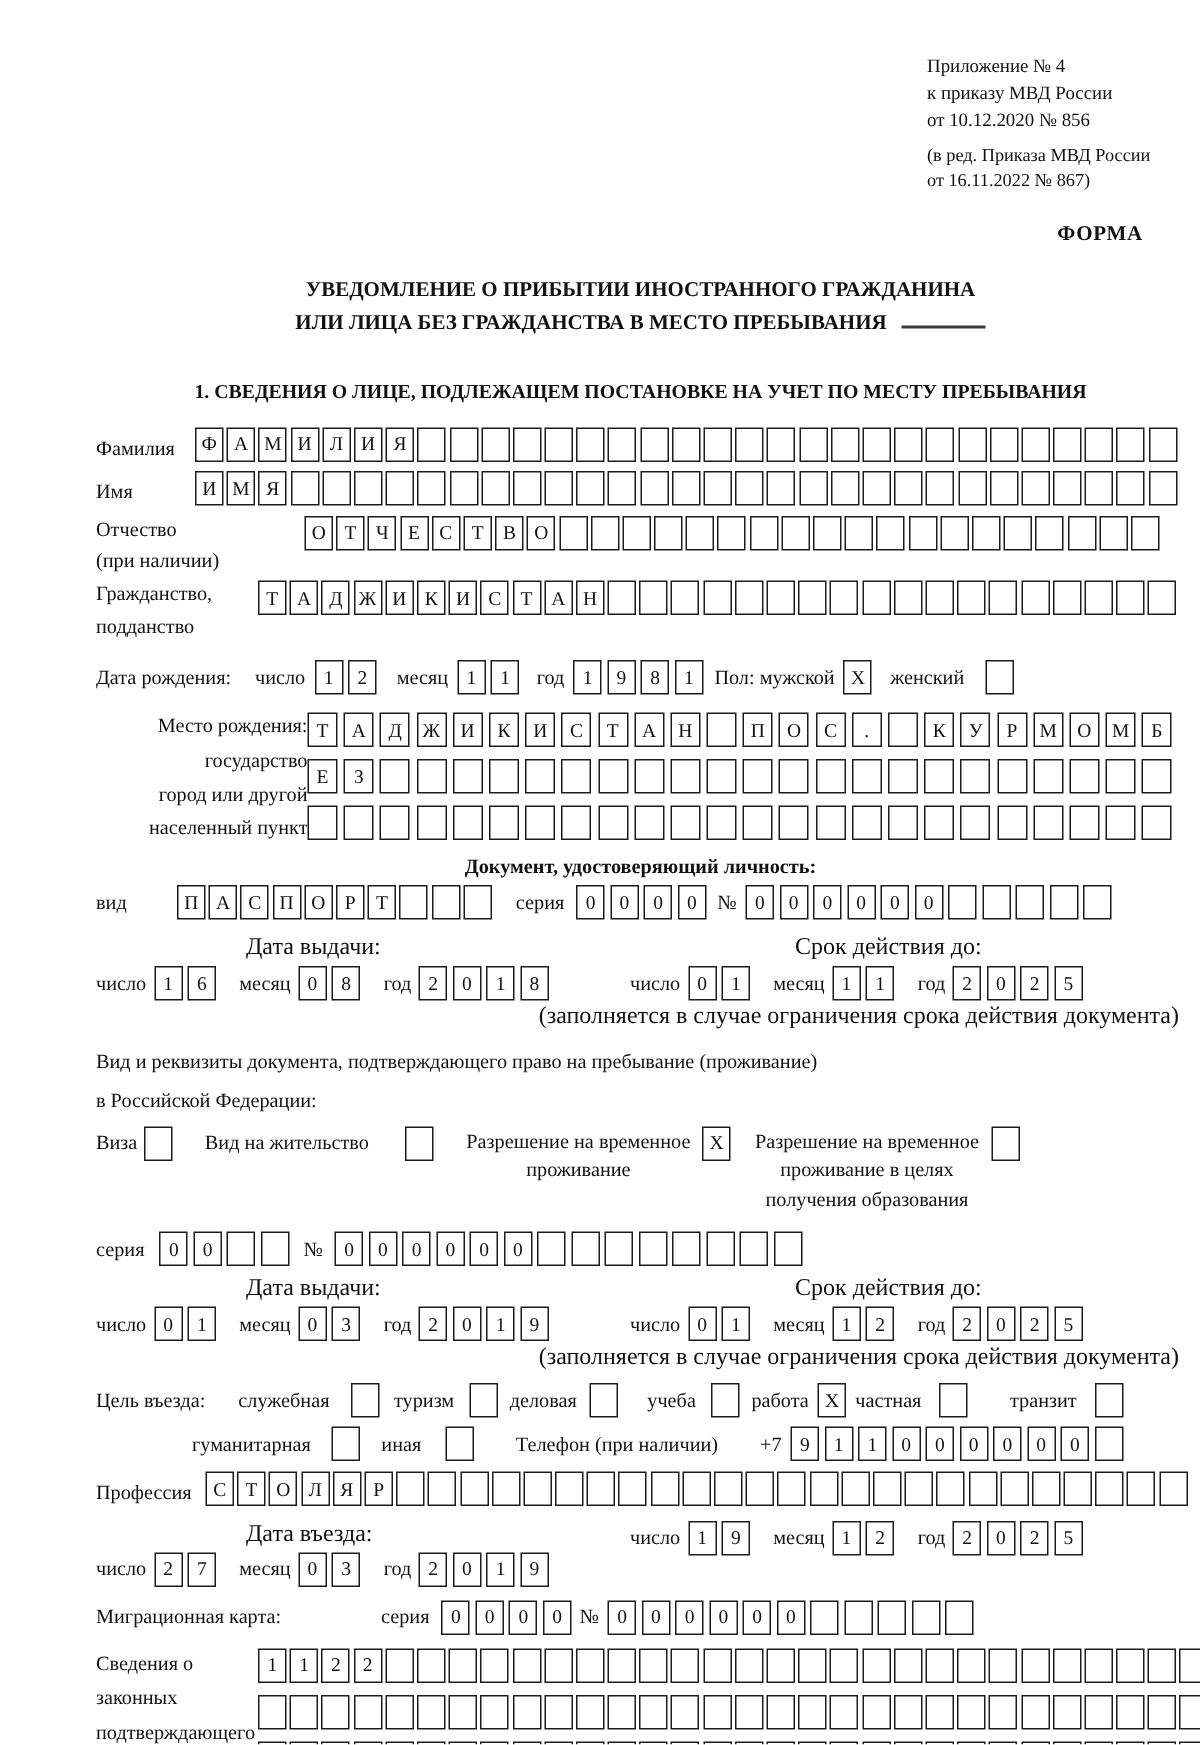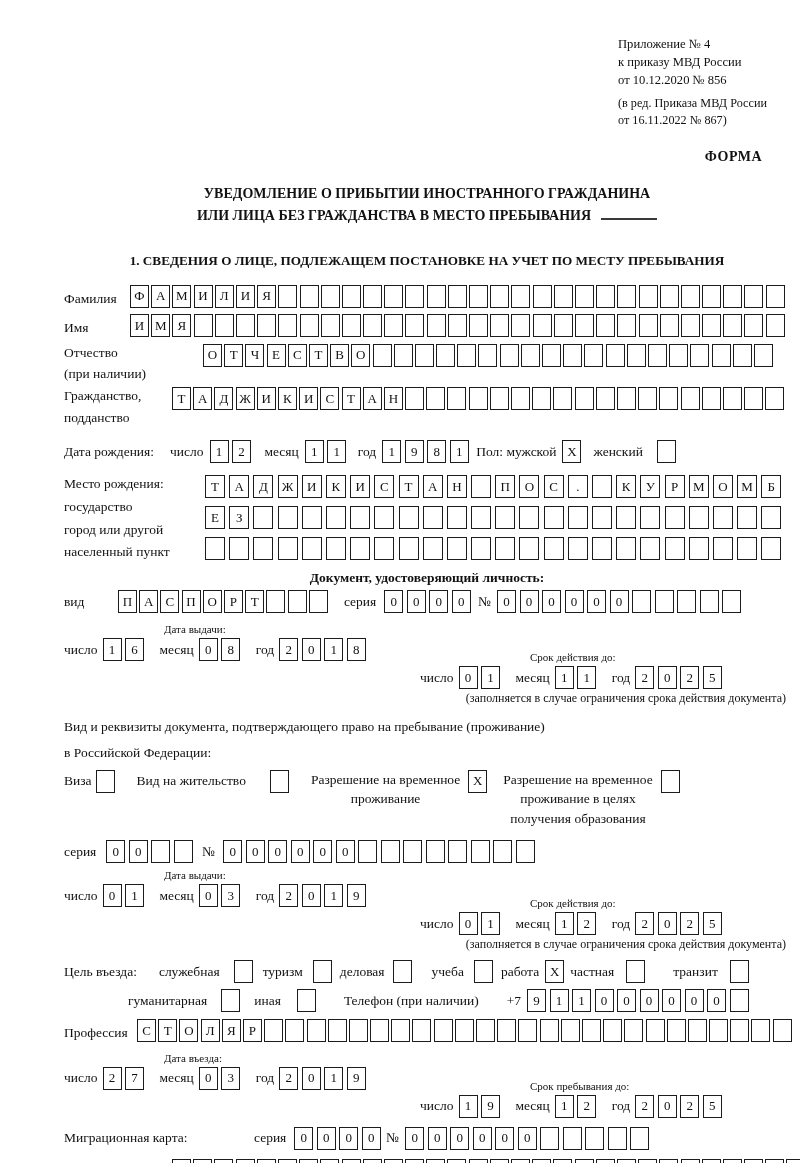--- a/index.html
+++ b/index.html
@@ -32,25 +32,25 @@
   .spread .cell { width:20px; margin-right:4.2px; }
   .numcells .cell { margin-right:3.5px; }
   .checkbox {
     width:19px; height:23px; flex:0 0 auto;
     border:1.5px solid #1c1c1c;
     display:inline-flex; align-items:center; justify-content:center;
     font-size:13px; background:#fff;
   }
   .stackrows > .cells { margin-bottom:8px; }
   .center-b { text-align:center; font-weight:bold; font-size:13.5px; }
-  .note { font-size:12px; text-align:right; padding-right:4px; margin-top:2px; }
+  .note { font-size:16px; text-align:right; padding-right:4px; margin-top:2px; }
   .date-split { display:flex; margin-top:10px; }
   .date-col-l { width:356px; flex:0 0 auto; }
-  .date-col-r { flex:1 1 auto;margin-top:28px; }
-  .date-head { font-size:11px; margin-bottom:3px; }
+  .date-col-r { flex:1 1 auto; }
+  .date-head { font-size:16px; margin-bottom:3px; }
   .dhl { margin-left:100px; }
   .dhr { margin-left:110px; }
   .dategroup { display:flex; align-items:center; }
   .dategroup .t { margin-right:5px; }
   .dategroup .t2 { margin:0 5px 0 12px; }
   .opt { display:flex; align-items:flex-start; }
   .opt .optlbl { text-align:center; line-height:1.45; }
   .opt .checkbox { margin-left:8px; }
   .mr { margin-right:6px; }
 </style>
@@ -244,21 +244,21 @@
           <span class="cell">9</span>
           <span class="cell">8</span>
           <span class="cell">1</span>
         </div>
     <span class="lbl" style="margin-left:4px;">Пол: мужской</span>
     <span class="checkbox" style="margin-left:6px;">X</span>
     <span class="lbl" style="margin-left:12px;">женский</span>
     <span class="checkbox" style="margin-left:14px;"></span>
   </div>
 
-  <div class="row" style="margin-top:10px;">
+  <div class="row" style="margin-top:10px;text-align:right;">
     <div class="lbl" style="width:141px; line-height:1.68;">
       <div>Место рождения:</div>
       <div>государство</div>
       <div>город или другой</div>
       <div>населенный пункт</div>
     </div>
     <div class="stackrows" style="padding-top:2px;">
       <div class="cells spread">
             <span class="cell">Т</span>
             <span class="cell">А</span>
@@ -626,21 +626,20 @@
         <span class="t2">год</span>
         <div class="cells numcells">
               <span class="cell">2</span>
               <span class="cell">0</span>
               <span class="cell">1</span>
               <span class="cell">9</span>
             </div>
       </div>
     </div>
     <div class="date-col-r">
-      <div class="date-head dhr">Срок пребывания до:</div>
       <div class="dategroup">
         <span class="t">число</span>
         <div class="cells numcells">
               <span class="cell">1</span>
               <span class="cell">9</span>
             </div>
         <span class="t2">месяц</span>
         <div class="cells numcells">
               <span class="cell">1</span>
               <span class="cell">2</span>

